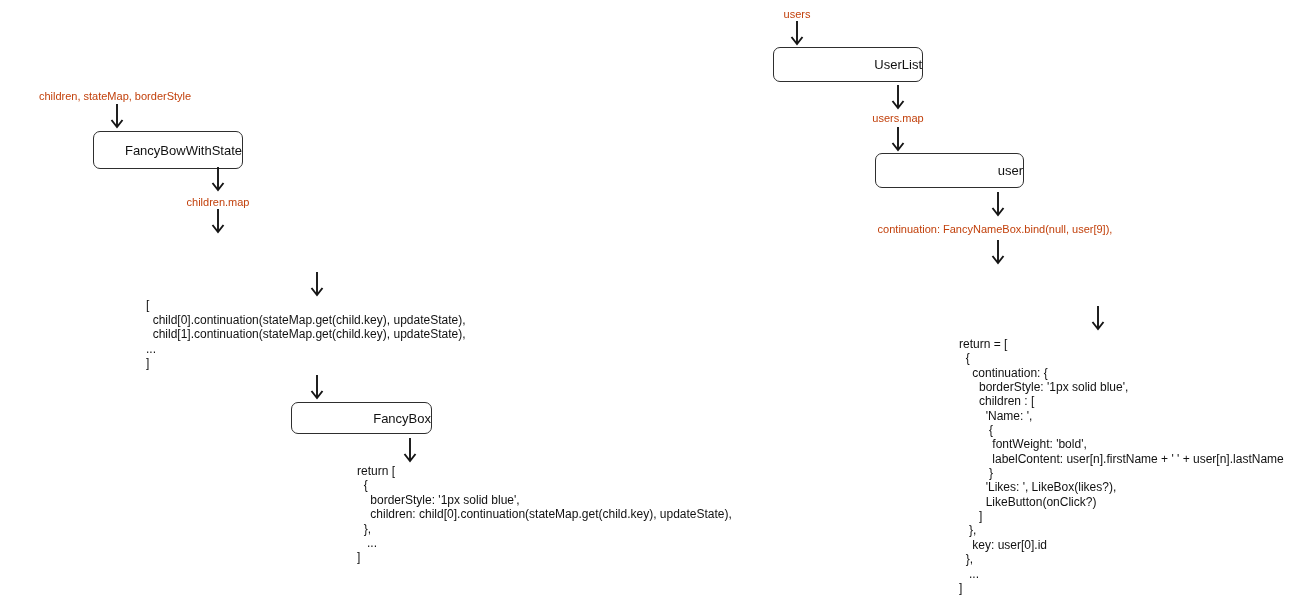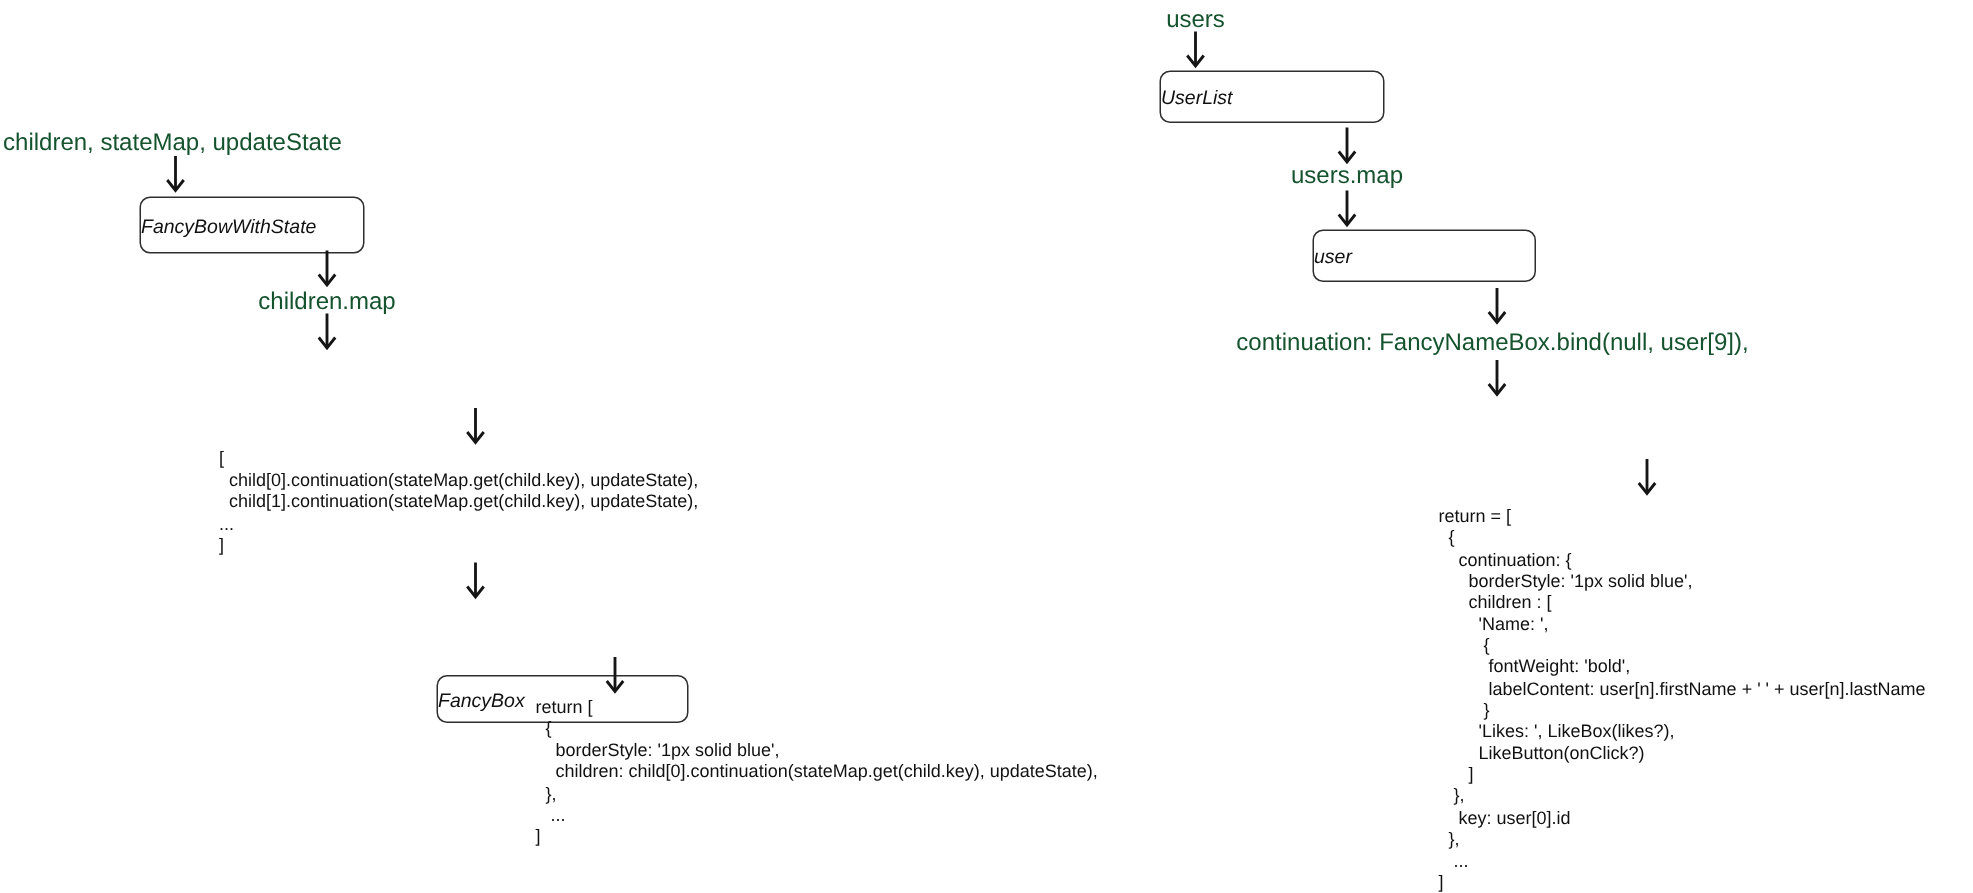--- a/index.html
+++ b/index.html
@@ -11,39 +11,38 @@
     position: relative;
     width: 1315px;
     height: 595px;
     background: #ffffff;
     font-family: "Liberation Sans", "DejaVu Sans", sans-serif;
     color: #111111;
     overflow: hidden;
   }
   .flow-label {
     position: absolute;
-    font-size: 16px;
+    font-size: 11px;
     line-height: 14px;
     white-space: nowrap;
-    color: #14532d;
+    color: #c2410c;
     text-align: center;
   }
   .flow-label.centered {
     transform: translateX(-50%);
   }
   .node {
     position: absolute;
     background: #ffffff;
     border: 1.4px solid #2e2e2e;
     border-radius: 7px;
     display: flex;
     align-items: center;
-    justify-content: flex-start;
+    justify-content: flex-end;
     box-sizing: border-box;
-    font-style: italic;
   }
   .node span {
     font-size: 13px;
     white-space: nowrap;
     color: #111111;
   }
   .arrow {
     position: absolute;
   }
   .arrow line, .arrow polyline {
@@ -60,21 +59,21 @@
     line-height: 14.5px;
     white-space: pre;
     color: #111111;
   }
 </style>
 </head>
 <body>
 
 <div class="canvas">
 
-  <div class="flow-label centered" style="left:115px; top:89px;">children, stateMap, updateState</div>
+  <div class="flow-label centered" style="left:115px; top:89px;">children, stateMap, borderStyle</div>
 
   <svg class="arrow" style="left:108px; top:103px;" width="18" height="26" viewBox="0 0 18 26">
     <line x1="9" y1="1" x2="9" y2="23"></line>
       <polyline points="3.5,17 9,24 14.5,17"></polyline>
   </svg>
 
   <div class="node" style="left:93px; top:131px; width:150px; height:38px;">
     <span>FancyBowWithState</span>
   </div>
 
@@ -100,21 +99,21 @@
   child[0].continuation(stateMap.get(child.key), updateState),
   child[1].continuation(stateMap.get(child.key), updateState),
 ...
 ]</pre>
 
   <svg class="arrow" style="left:308px; top:374px;" width="18" height="26" viewBox="0 0 18 26">
     <line x1="9" y1="1" x2="9" y2="23"></line>
       <polyline points="3.5,17 9,24 14.5,17"></polyline>
   </svg>
 
-  <div class="node" style="left:291px; top:402px; width:168px; height:32px;margin-top:48px;">
+  <div class="node" style="left:291px; top:402px; width:141px; height:32px;">
     <span>FancyBox</span>
   </div>
 
   <svg class="arrow" style="left:401px; top:437px;" width="18" height="26" viewBox="0 0 18 26">
     <line x1="9" y1="1" x2="9" y2="23"></line>
       <polyline points="3.5,17 9,24 14.5,17"></polyline>
   </svg>
 
   <pre class="code" style="left:357px; top:464px; line-height:14.4px;">return [
   {

